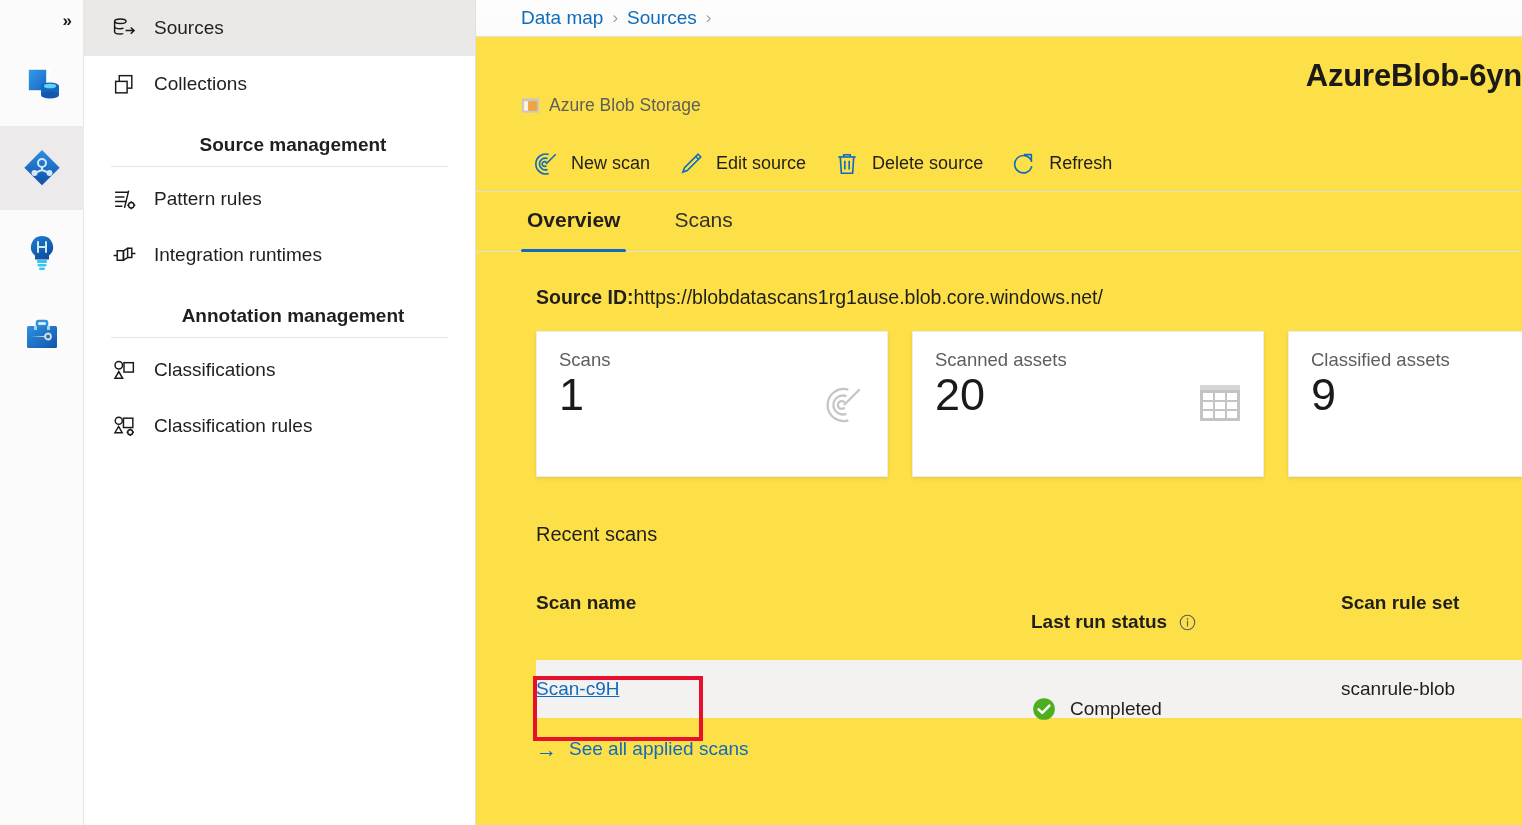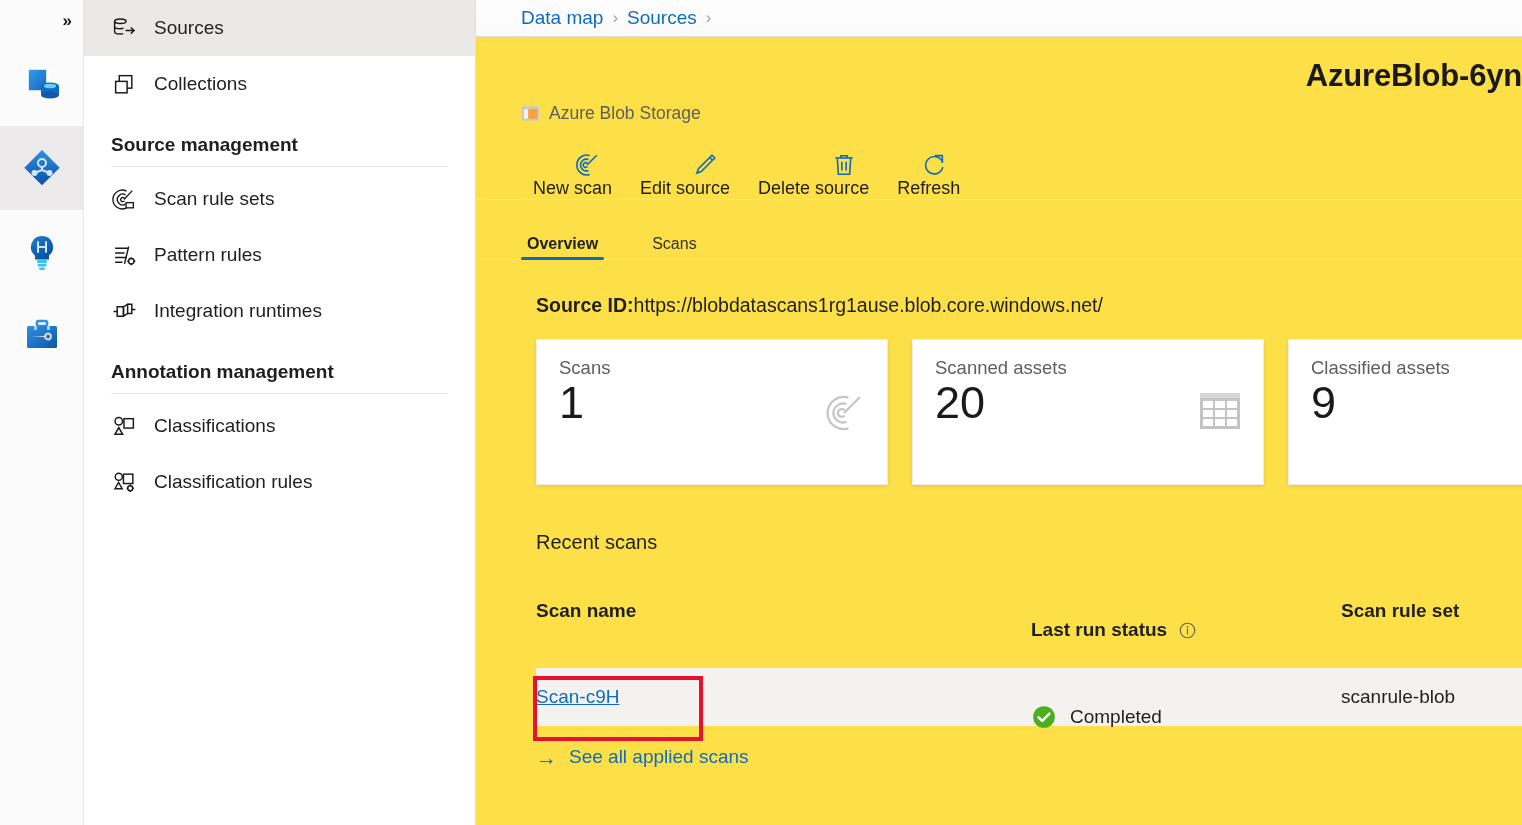--- a/index.html
+++ b/index.html
@@ -50,20 +50,21 @@
   }
   .nav-item.selected { background: #ebe9e7; }
   .nav-item .ni-ico {
     width: 26px; height: 26px; flex: 0 0 26px;
     margin-right: 17px;
     display: flex; align-items: center; justify-content: center;
   }
   .nav-group {
     font-size: 19px; font-weight: 700; color: #201f1e;
     padding: 22px 0 10px 27px;
+    text-align: center;
   }
   .nav-divider {
     height: 1px; background: #e8e6e4;
     margin: 0 27px 4px 27px;
   }
 
   
   .main {
     flex: 1 1 auto; height: 825px;
     background: #fde047;
@@ -80,52 +81,51 @@
   }
   .bc-link { color: #0f6cbd; cursor: pointer; white-space: nowrap; }
   .bc-sep { color: #a19f9d; margin: 0 9px; font-size: 17px; }
 
   .title-wrap { padding: 22px 0 0 45px; text-align: right; }
   .page-title {
     font-size: 31px; font-weight: 700; color: #1b1a19;
     letter-spacing: -0.2px; line-height: 1.1;
   }
   .subtitle {
-    margin-top: 10px;
+    margin-top: 2px;
     display: flex; align-items: center;
     font-size: 17.5px; color: #605e5c;
   }
   .subtitle .st-ico { margin-right: 9px; display:flex; }
 
   .toolbar {
     margin-top: 20px;
     height: 56px;
     display: flex; align-items: center;
     padding-left: 45px;
     border-bottom: 1px solid #e1dfdd;
     gap: 0px;
   }
   .tb-btn {
-    display: flex; align-items: flex-end;
+    display: flex; align-items: center;
     height: 40px; padding: 0 16px 0 12px;
     cursor: pointer; font-size: 18px; color: #201f1e;
     white-space: nowrap;
-    flex-direction: column;
   }
   .tb-btn .tb-ico { margin-right: 12px; display:flex; align-items:center; }
 
   .tabs {
     height: 60px;
     display: flex; align-items: flex-end;
     padding-left: 45px;
     border-bottom: 1px solid #e1dfdd;
   }
   .tab {
-    font-size: 16px; color: #323130;
-    padding: 0 6px 6px 6px; margin-right: 42px;
+    font-size: 21px; color: #323130;
+    padding: 0 6px 19px 6px; margin-right: 42px;
     cursor: pointer; position: relative;
   }
   .tab.active { font-weight: 700; color: #201f1e; }
   .tab.active::after {
     content: ""; position: absolute; left: 0; right: 0; bottom: -1px;
     height: 3px; background: #0f6cbd; border-radius: 2px;
   }
 
   .content { padding: 34px 0 0 60px; }
 
@@ -286,32 +286,20 @@
           <rect x="7" y="3.5" width="12" height="12"></rect>
           <rect x="3.5" y="9" width="11" height="11" fill="#ffffff"></rect>
         </svg>
       </span>
       <span>Collections</span>
     </div>
 
     <div class="nav-group">Source management</div>
     <div class="nav-divider"></div>
 
-    <div class="nav-item">
-      <span class="ni-ico">
-        <svg width="25" height="25" viewBox="0 0 24 24" fill="none" stroke="#1b1a19" stroke-width="1.3">
-          <path d="M14 4 A9 9 0 1 0 14 20"></path>
-          <path d="M13 7.5 A5.2 5.2 0 1 0 13 16.5"></path>
-          <path d="M12 11 A2 2 0 1 0 12 13.2"></path>
-          <path d="M11.5 12 L19.5 3.5"></path>
-          <rect x="13.5" y="15" width="7" height="5"></rect>
-        </svg>
-      </span>
-      <span>Scan rule sets</span>
-    </div>
 
     <div class="nav-item">
       <span class="ni-ico">
         <svg width="25" height="25" viewBox="0 0 24 24" fill="none" stroke="#1b1a19" stroke-width="1.4">
           <path d="M3 5 h13 M3 9.5 h9 M3 14 h11 M3 18.5 h7"></path>
           <path d="M16 3.5 L12 20"></path>
           <circle cx="18.5" cy="17.5" r="2.6"></circle>
           <path d="M18.5 13.6 v1.2 M18.5 20.2 v1.2 M14.6 17.5 h1.2 M21.2 17.5 h1.2"></path>
         </svg>
       </span>

